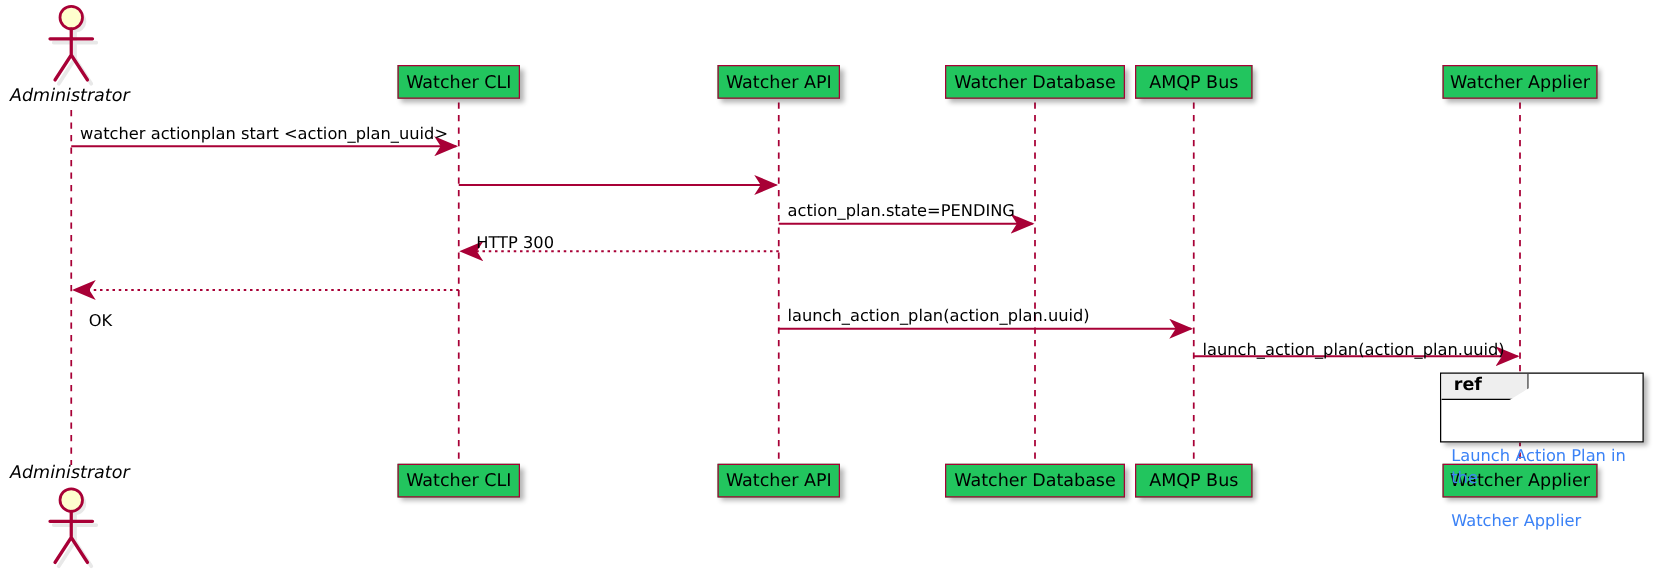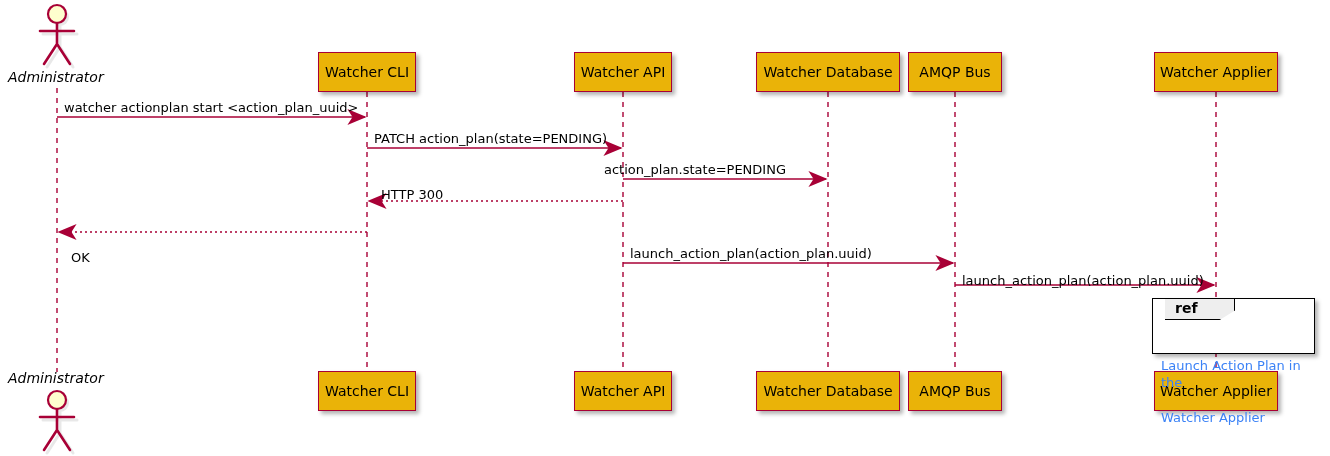--- a/index.html
+++ b/index.html
@@ -17,31 +17,31 @@
   }
   #svg-layer {
     position: absolute;
     left: 0; top: 0;
     width: 1330px;
     height: 456px;
   }
   .participant-box {
     position: absolute;
     box-sizing: border-box;
-    background: #eab308;
+    background: #22c55e;
     border: 1.5px solid #A80036;
     box-shadow: 3px 3px 4px rgba(0,0,0,0.30);
     display: flex;
     align-items: center;
     justify-content: center;
     font-size: 14px;
     color: #000000;
     white-space: nowrap;
     line-height: 1;
-    height: 40px;
+    height: 27px;
   }
   .actor-label {
     position: absolute;
     font-size: 14px;
     color: #000000;
     white-space: nowrap;
     line-height: 1;
     font-style: italic;
   }
   .msg-label {
@@ -53,21 +53,21 @@
   }
   .ref-box {
     position: absolute;
     box-sizing: border-box;
     background: #FFFFFF;
     border: 1.5px solid #000000;
     box-shadow: 3px 3px 4px rgba(0,0,0,0.30);
   }
   .ref-tab {
     position: absolute;
-    left: 12px; top: 0;
+    left: 0; top: 0;
     box-sizing: border-box;
     background: #EEEEEE;
     border-right: 1.5px solid #000000;
     border-bottom: 1.5px solid #000000;
     font-size: 14px;
     font-weight: bold;
     color: #000000;
     padding: 2px 8px 3px 10px;
     line-height: 1;
     clip-path: polygon(0 0, 100% 0, 100% 55%, 78% 100%, 0 100%);
@@ -162,22 +162,21 @@
   <div class="participant-box" style="left:908px; top:371px; width:94px;">
     <span>AMQP Bus</span>
   </div>
   <div class="participant-box" style="left:1154px; top:371px; width:124px;">
     <span>Watcher Applier</span>
   </div>
 
   <div class="actor-label" style="left:8px; top:371px;">Administrator</div>
 
   <div class="msg-label" style="left:64px; top:101px;text-align:right;">watcher actionplan start &lt;action_plan_uuid&gt;</div>
-  <div class="msg-label" style="left:374px; top:132px;">PATCH action_plan(state=PENDING)</div>
-  <div class="msg-label" style="left:604px; top:163px;">action_plan.state=PENDING</div>
+  <div class="msg-label" style="left:630px; top:163px;">action_plan.state=PENDING</div>
   <div class="msg-label" style="left:381px; top:188px;">HTTP 300</div>
   <div class="msg-label" style="left:71px; top:219px;margin-top:32px;">OK</div>
   <div class="msg-label" style="left:630px; top:247px;">launch_action_plan(action_plan.uuid)</div>
   <div class="msg-label" style="left:962px; top:274px;">launch_action_plan(action_plan.uuid)</div>
 
   <div class="ref-box" style="left:1152px; top:298px; width:163px; height:56px;">
     <div class="ref-tab" style="width:70px; height:21px;">ref</div>
     <div class="ref-text">
       <span>Launch Action Plan in the</span><br>
       <span>Watcher Applier</span>

